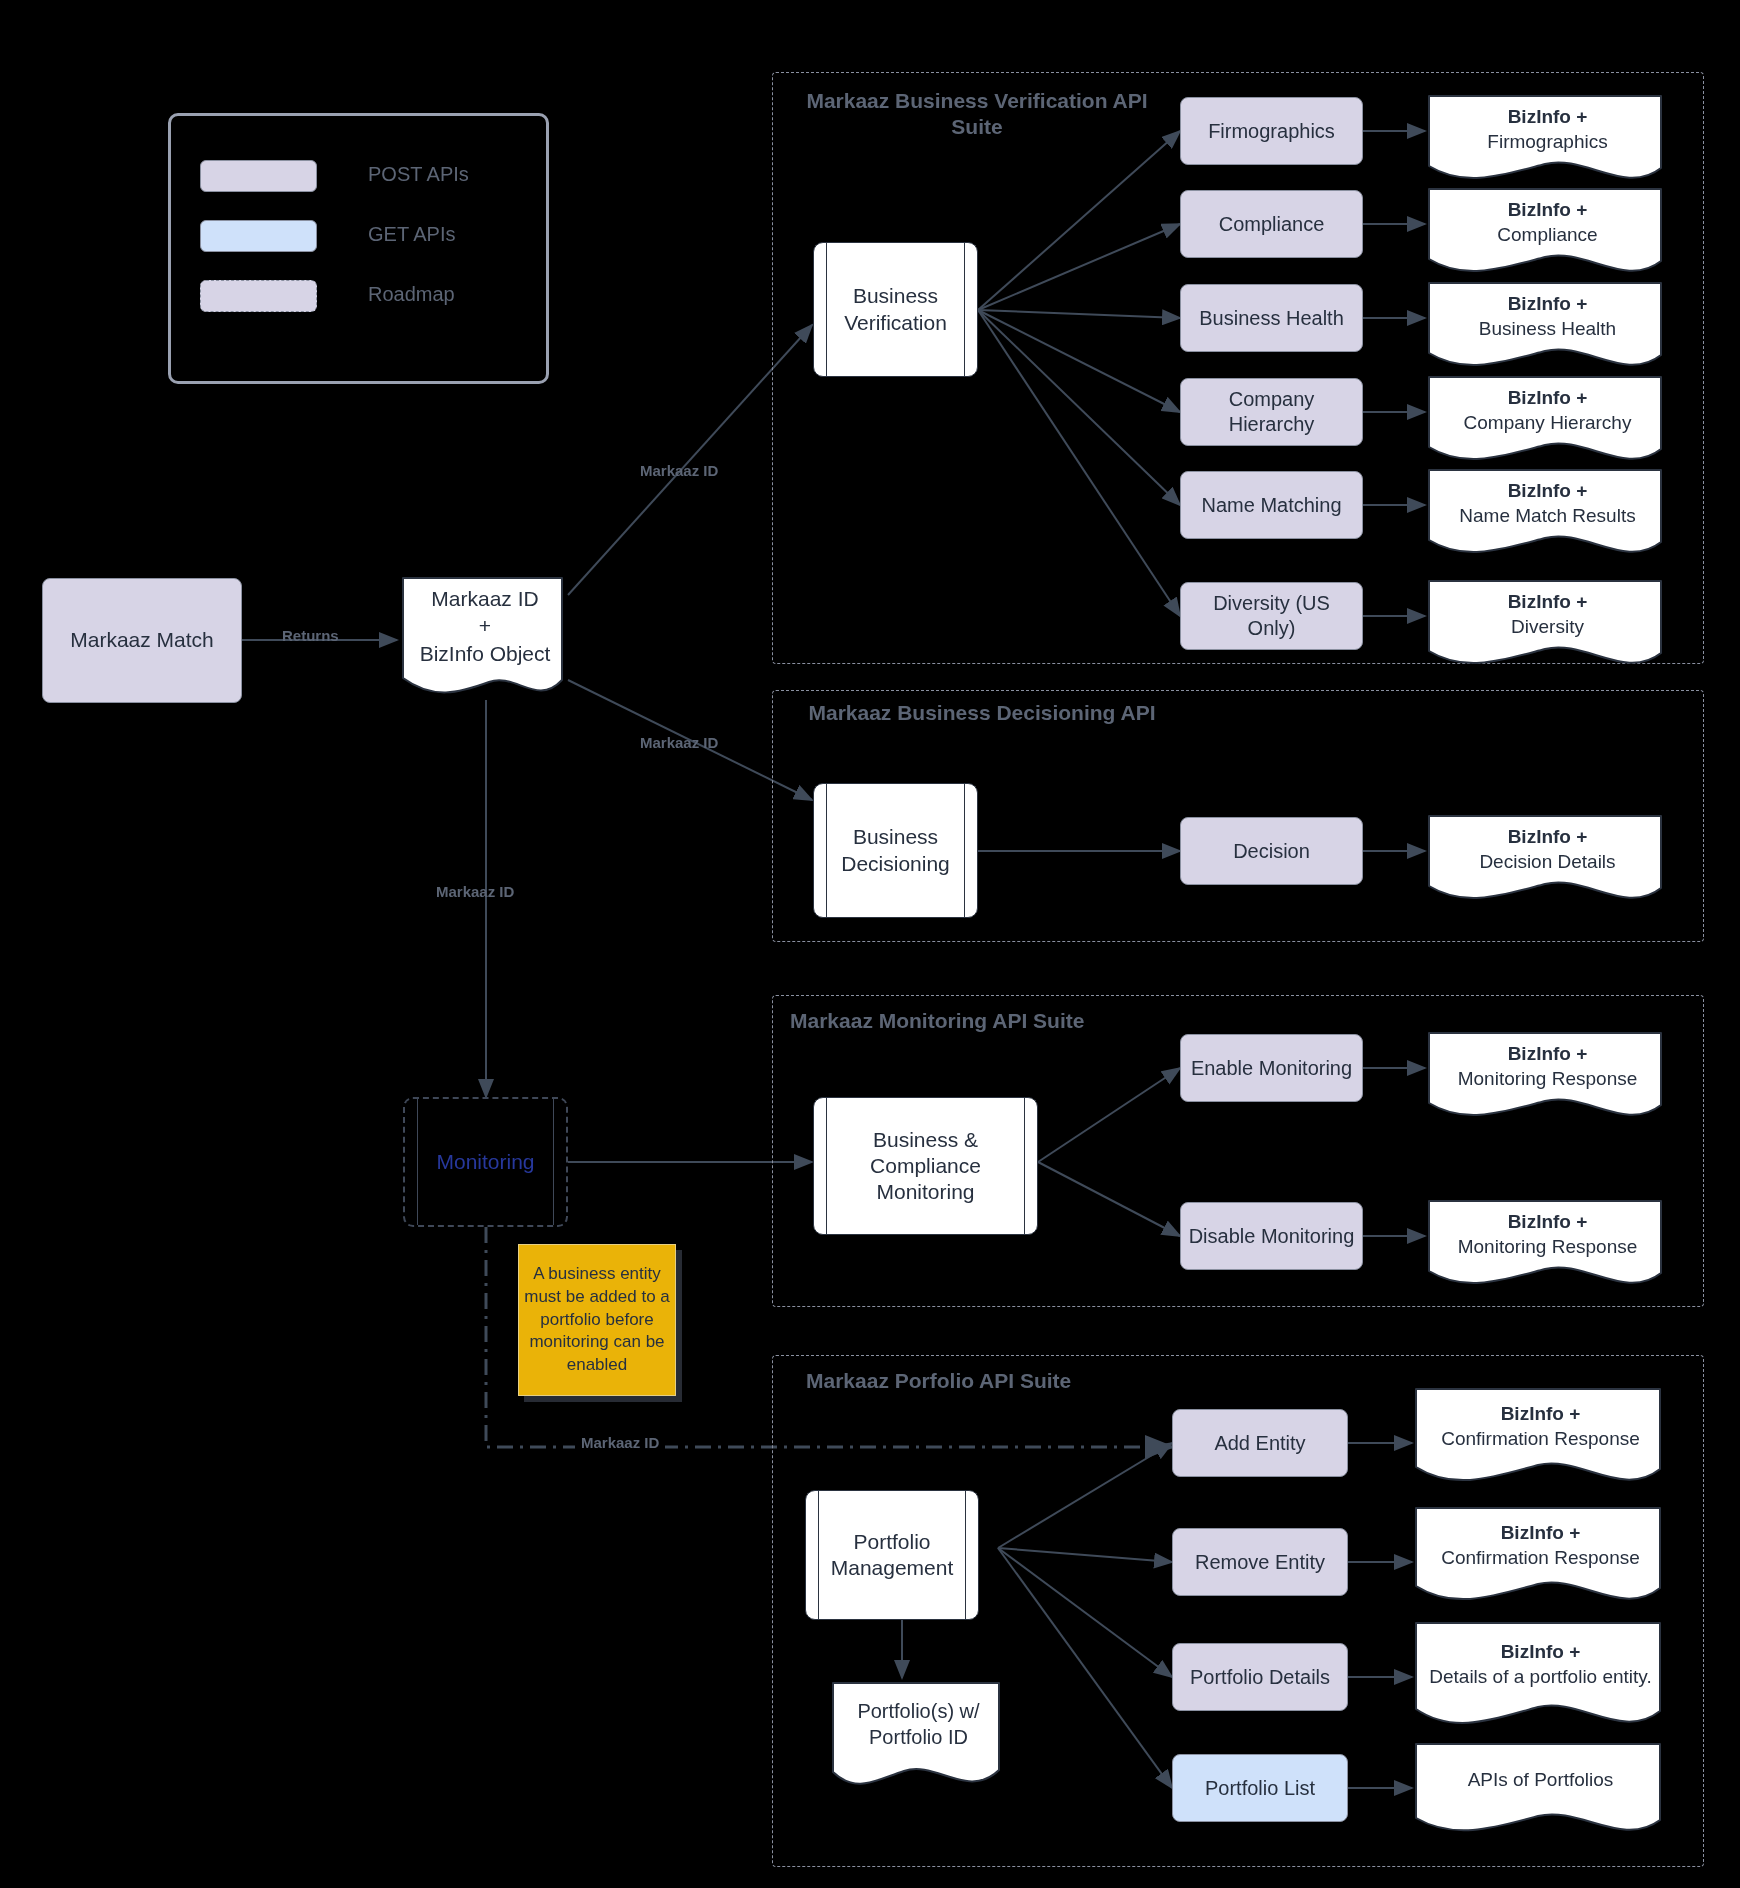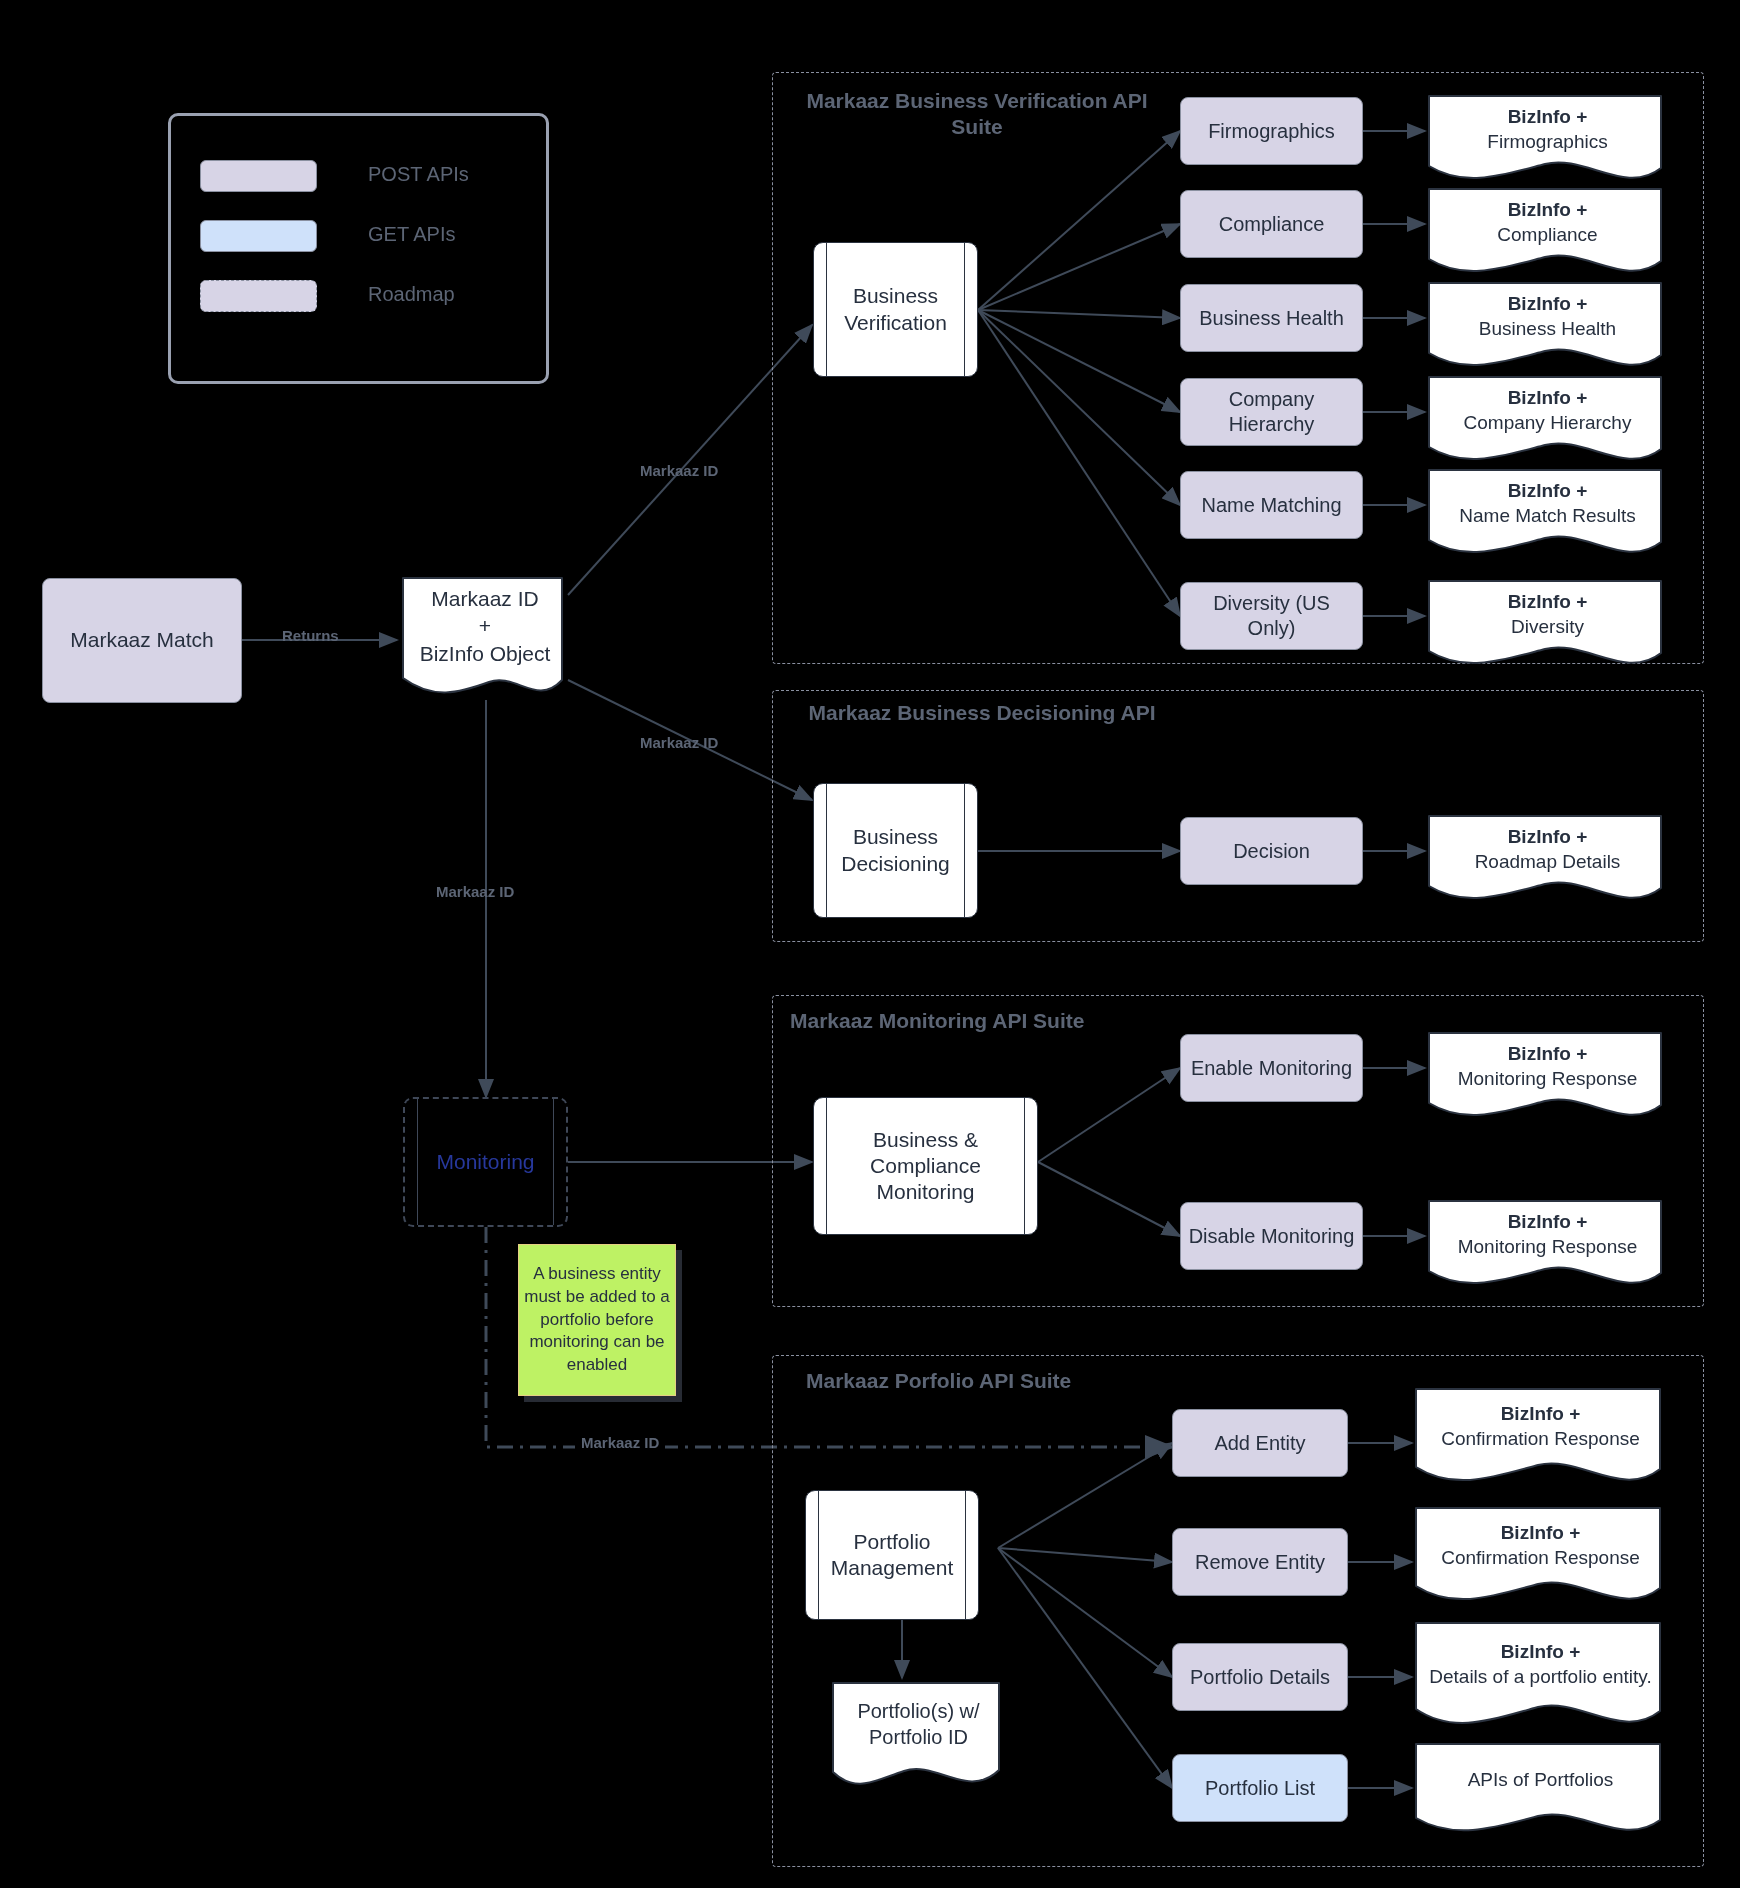--- a/index.html
+++ b/index.html
@@ -36,21 +36,21 @@
 
   .legend-box{position:absolute;border:3px solid #9aa1b1;border-radius:10px;background:transparent;}
   .legend-swatch{position:absolute;height:30px;width:115px;border-radius:6px;}
   .legend-label{position:absolute;color:#5c6575;font-size:20px;}
 
   .group{position:absolute;border:1px dashed #8a90a0;border-radius:4px;background:transparent;}
   .group-title{position:absolute;color:#5c6575;font-weight:bold;font-size:21px;text-align:center;line-height:1.25;}
 
   .edge-label{position:absolute;color:#5c6575;font-weight:bold;font-size:15px;white-space:nowrap;}
 
-  .note{position:absolute;background:#bef264;border:1px solid #e6cf84;color:#27303f;
+  .note{position:absolute;background:#eab308;border:1px solid #e6cf84;color:#27303f;
         font-size:17px;line-height:1.35;text-align:center;display:flex;align-items:center;
         justify-content:flex-start;box-shadow:6px 6px 0 rgba(60,66,80,0.65);}
 
   .b{font-weight:bold;}
 </style>
 </head>
 <body>
 
 <div id="stage">
 
@@ -248,21 +248,21 @@
   <div class="node rounded post" style="left:1180px;top:817px;width:183px;height:68px;font-size:20px;">
     <span class="txt">Decision</span>
     </div>
 
   <div class="doc" style="left:1425px;top:812px;width:240px;height:96px;">
     <svg viewBox="0 0 240 96" preserveAspectRatio="none">
         <path d="M4,4 H236 V76 C200,104 160,62 120,72 C78,83 40,96 4,74 Z" fill="#fff" stroke="#2b3340" stroke-width="2" stroke-linejoin="round"></path>
       </svg>
     <div class="doclabel" style="height:76px;font-size:19px;flex-direction:column;justify-content:center;">
       <span class="b">BizInfo +</span>
-      <span>Roadmap Details</span>
+      <span>Decision Details</span>
       </div>
     </div>
 
   <div class="group" style="left:772px;top:995px;width:930px;height:310px;"></div>
   <div class="group-title" style="left:782px;top:1008px;width:420px;text-align:left;padding-left:8px;">Markaaz Monitoring API Suite</div>
 
   <div class="node subroutine" style="left:813px;top:1097px;width:225px;height:138px;font-size:21px;">
     <span class="txt">Business &amp; Compliance Monitoring</span>
   </div>
 

